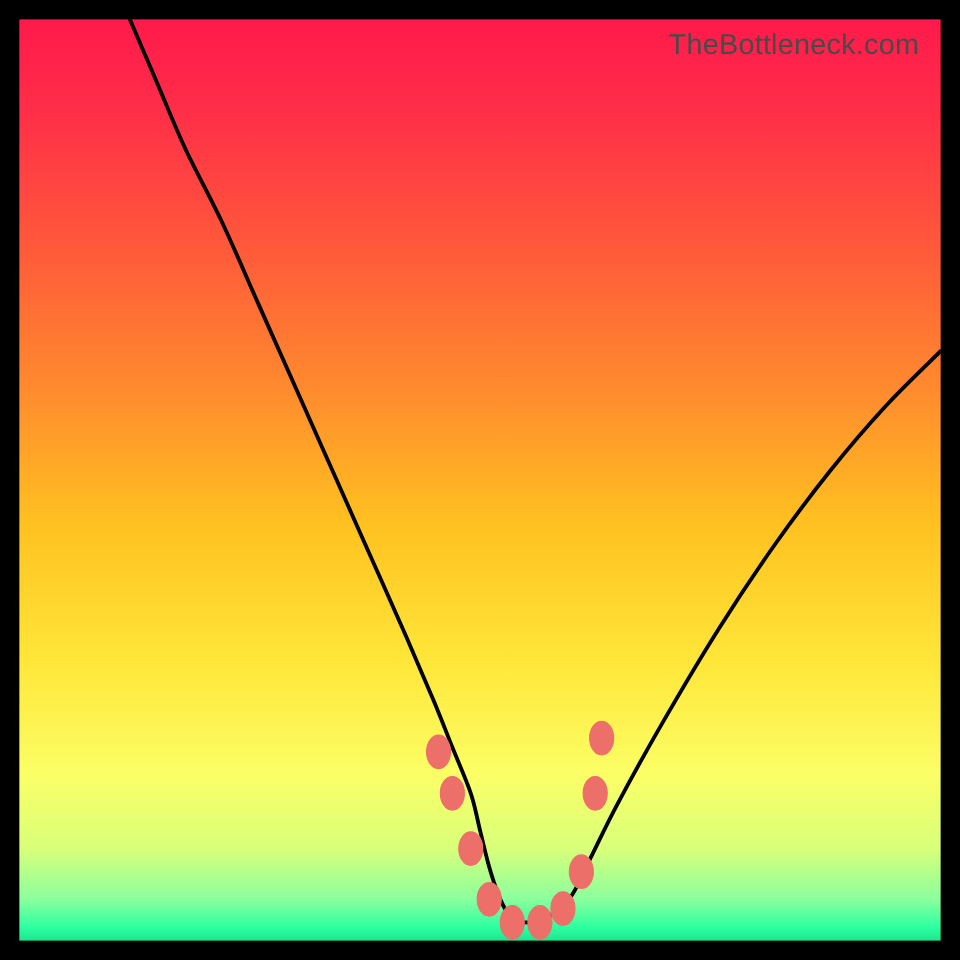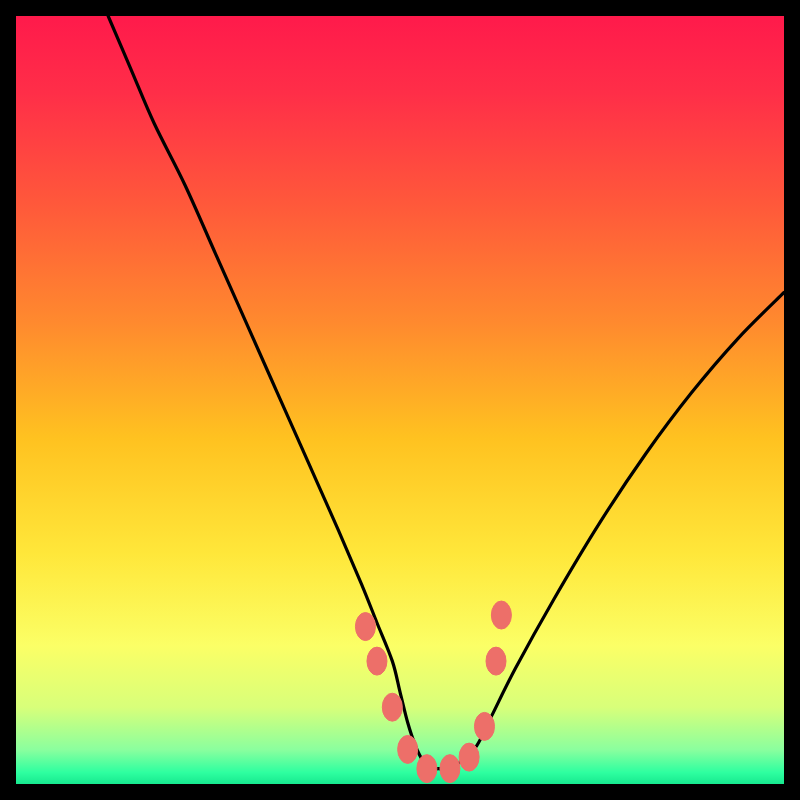--- a/index.html
+++ b/index.html
@@ -36,20 +36,21 @@
     letter-spacing: 0.2px;
     user-select: none;
     z-index: 5;
   }
   svg { display: block; }
 </style>
 </head>
 <body>
 
 <div class="frame">
+  <div class="watermark">TheBottleneck.com</div>
   <svg class="plot" id="plot-svg" viewBox="0 0 768 768" preserveAspectRatio="none">
     <defs>
       <linearGradient id="bg-grad" x1="0" y1="0" x2="0" y2="1">
           <stop offset="0.00%" stop-color="#ff1a4b"></stop>
           <stop offset="10.00%" stop-color="#ff2e48"></stop>
           <stop offset="25.00%" stop-color="#ff5a3a"></stop>
           <stop offset="40.00%" stop-color="#ff8a2e"></stop>
           <stop offset="55.00%" stop-color="#ffc220"></stop>
           <stop offset="70.00%" stop-color="#ffe73a"></stop>
           <stop offset="82.00%" stop-color="#fbff66"></stop>

